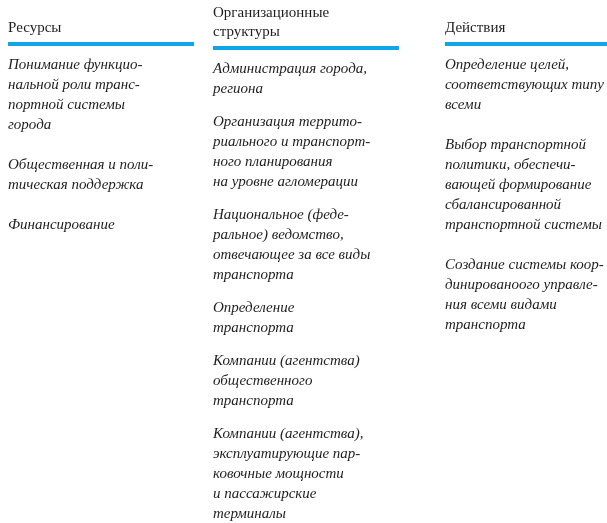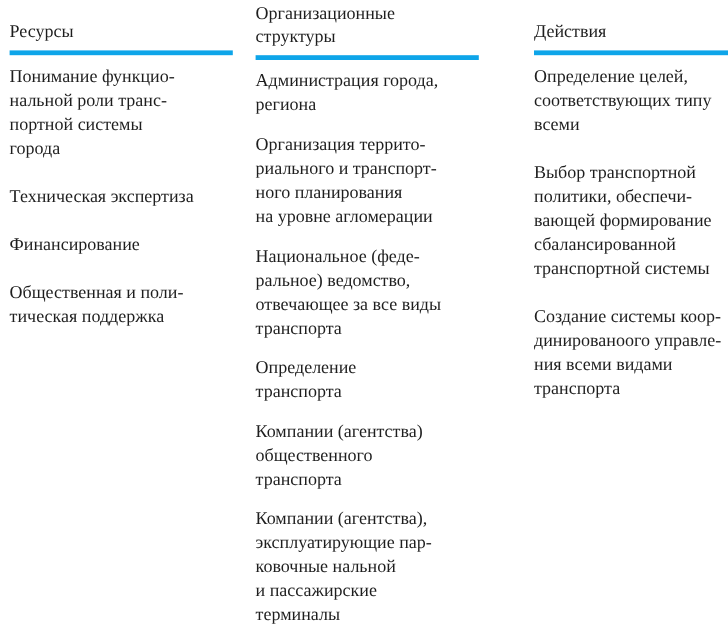--- a/index.html
+++ b/index.html
@@ -34,41 +34,41 @@
     border-bottom: 4px solid #0ea5e9;
     white-space: pre-line;
     line-height: 19px;
   }
   .items {
     margin-top: 8px;
   }
   .item {
     white-space: pre-line;
     margin: 0 0 20px 0;
+    font-style: italic;
   }
   .col-2 .item {
     margin-bottom: 13px;
   }
 </style>
 </head>
 <body>
 
 <div class="page">
 
   <div class="col col-1">
     <div class="col-header">Ресурсы</div>
     <div class="items">
       <div class="item">Понимание функцио-
 нальной роли транс-
 портной системы
 города</div>
-      <div class="item">Техническая экспертиза</div>
-      <div class="item">Финансирование</div>
       <div class="item">Общественная и поли-
 тическая поддержка</div>
+      <div class="item">Финансирование</div>
     </div>
   </div>
 
   <div class="col col-2">
     <div class="col-header">Организационные
 структуры</div>
     <div class="items">
       <div class="item">Администрация города,
 региона</div>
       <div class="item">Организация террито-
@@ -79,21 +79,21 @@
 ральное) ведомство,
 отвечающее за все виды
 транспорта</div>
       <div class="item">Определение
 транспорта</div>
       <div class="item">Компании (агентства)
 общественного
 транспорта</div>
       <div class="item">Компании (агентства),
 эксплуатирующие пар-
-ковочные нальной
+ковочные мощности
 и пассажирские
 терминалы</div>
     </div>
   </div>
 
   <div class="col col-3">
     <div class="col-header">Действия</div>
     <div class="items">
       <div class="item">Определение целей,
 соответствующих типу

